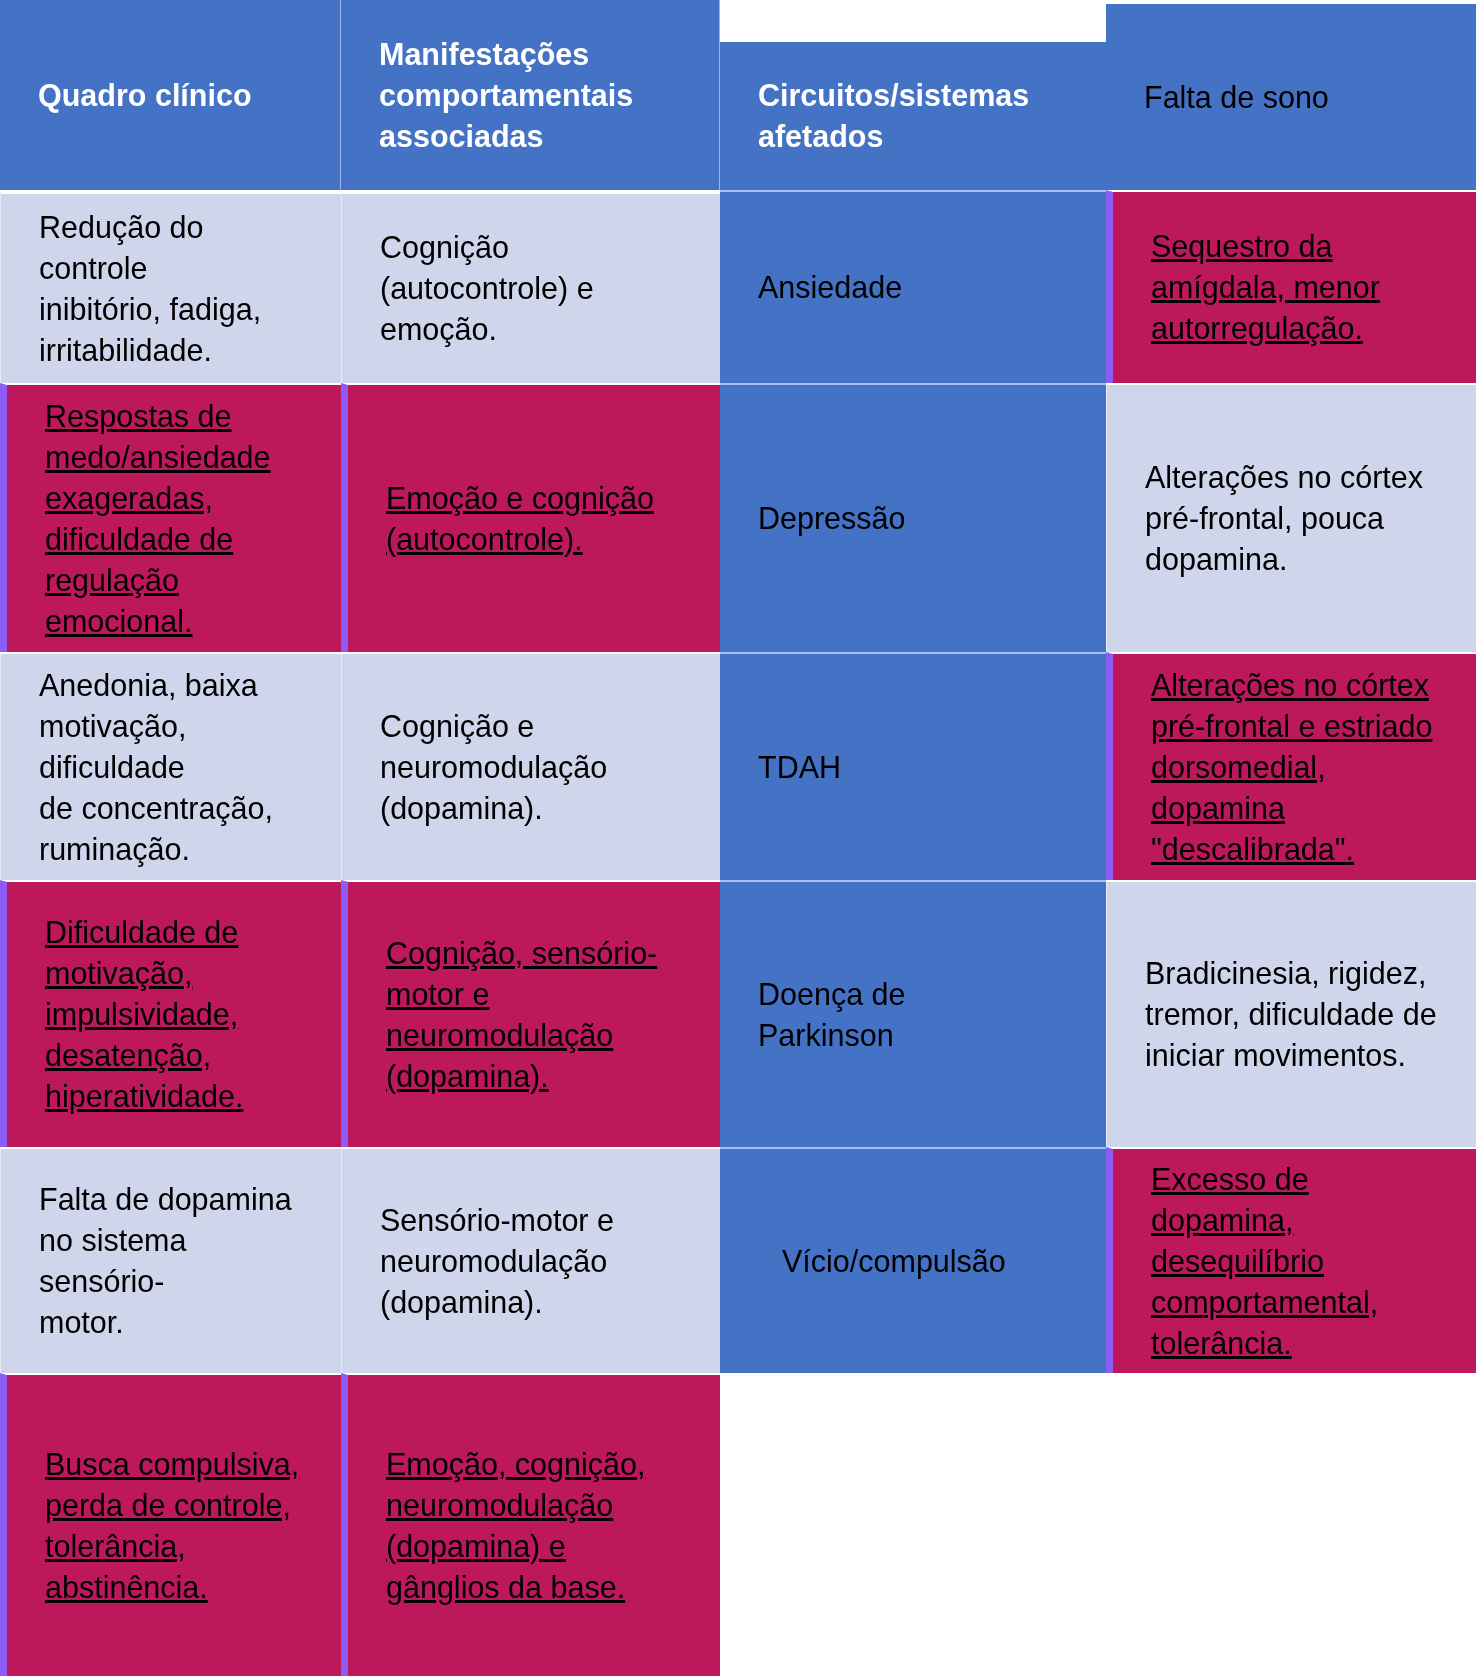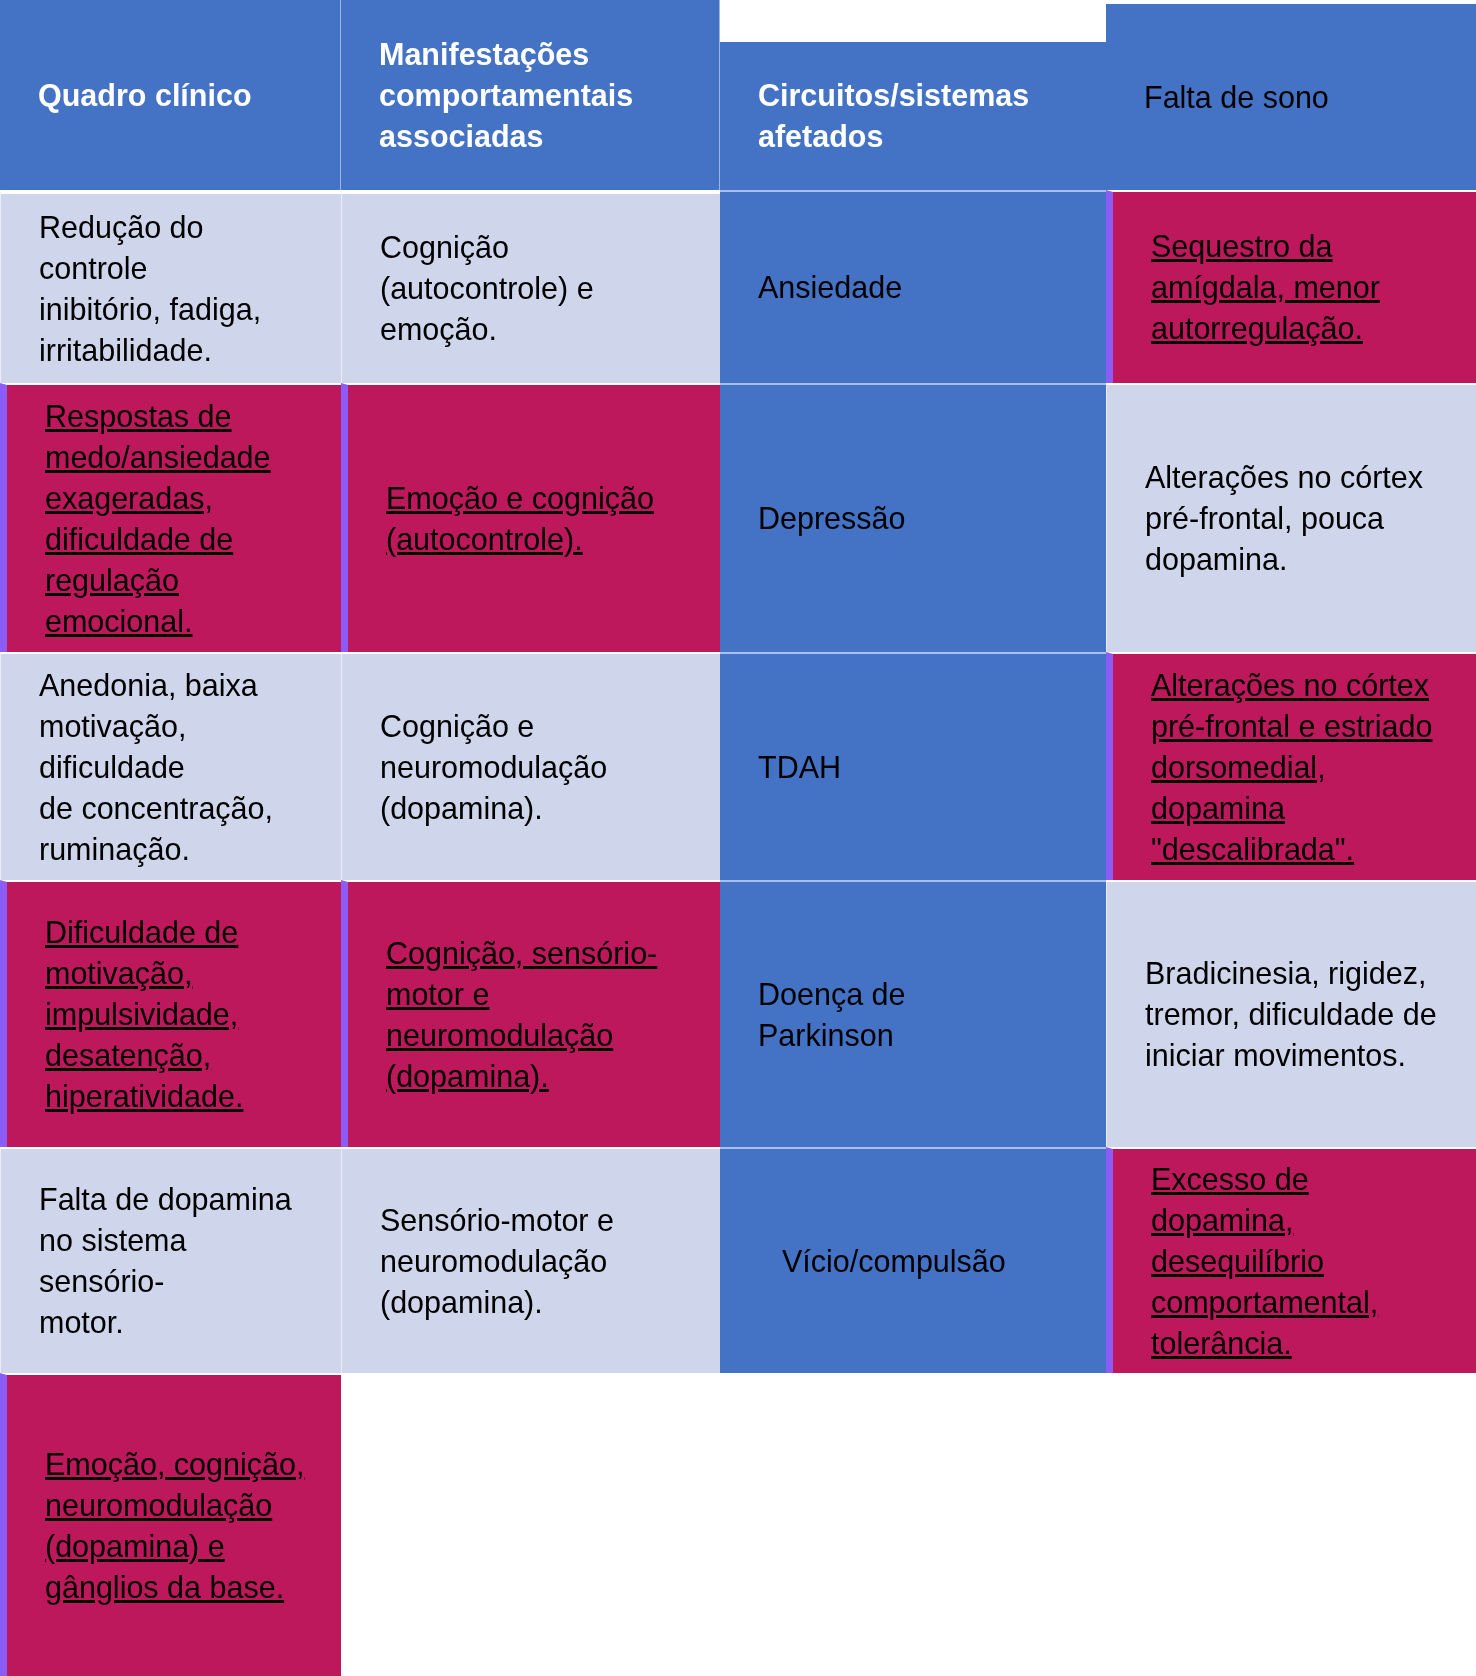--- a/index.html
+++ b/index.html
@@ -131,17 +131,21 @@
   <div class="cell body-dark">Sensório-motor e
 neuromodulação
 (dopamina).</div>
 
   <div class="cell rowhead center-ish">Vício/compulsão</div>
   <div class="cell body-light">Excesso de
 dopamina,
 desequilíbrio
 comportamental,
 tolerância.</div>
+  <div class="cell body-light">Busca compulsiva,
+perda de controle,
+tolerância,
+abstinência.</div>
   <div class="cell body-light">Emoção, cognição,
 neuromodulação
 (dopamina) e
 gânglios da base.</div>
 </div>
 
 </body></html>

